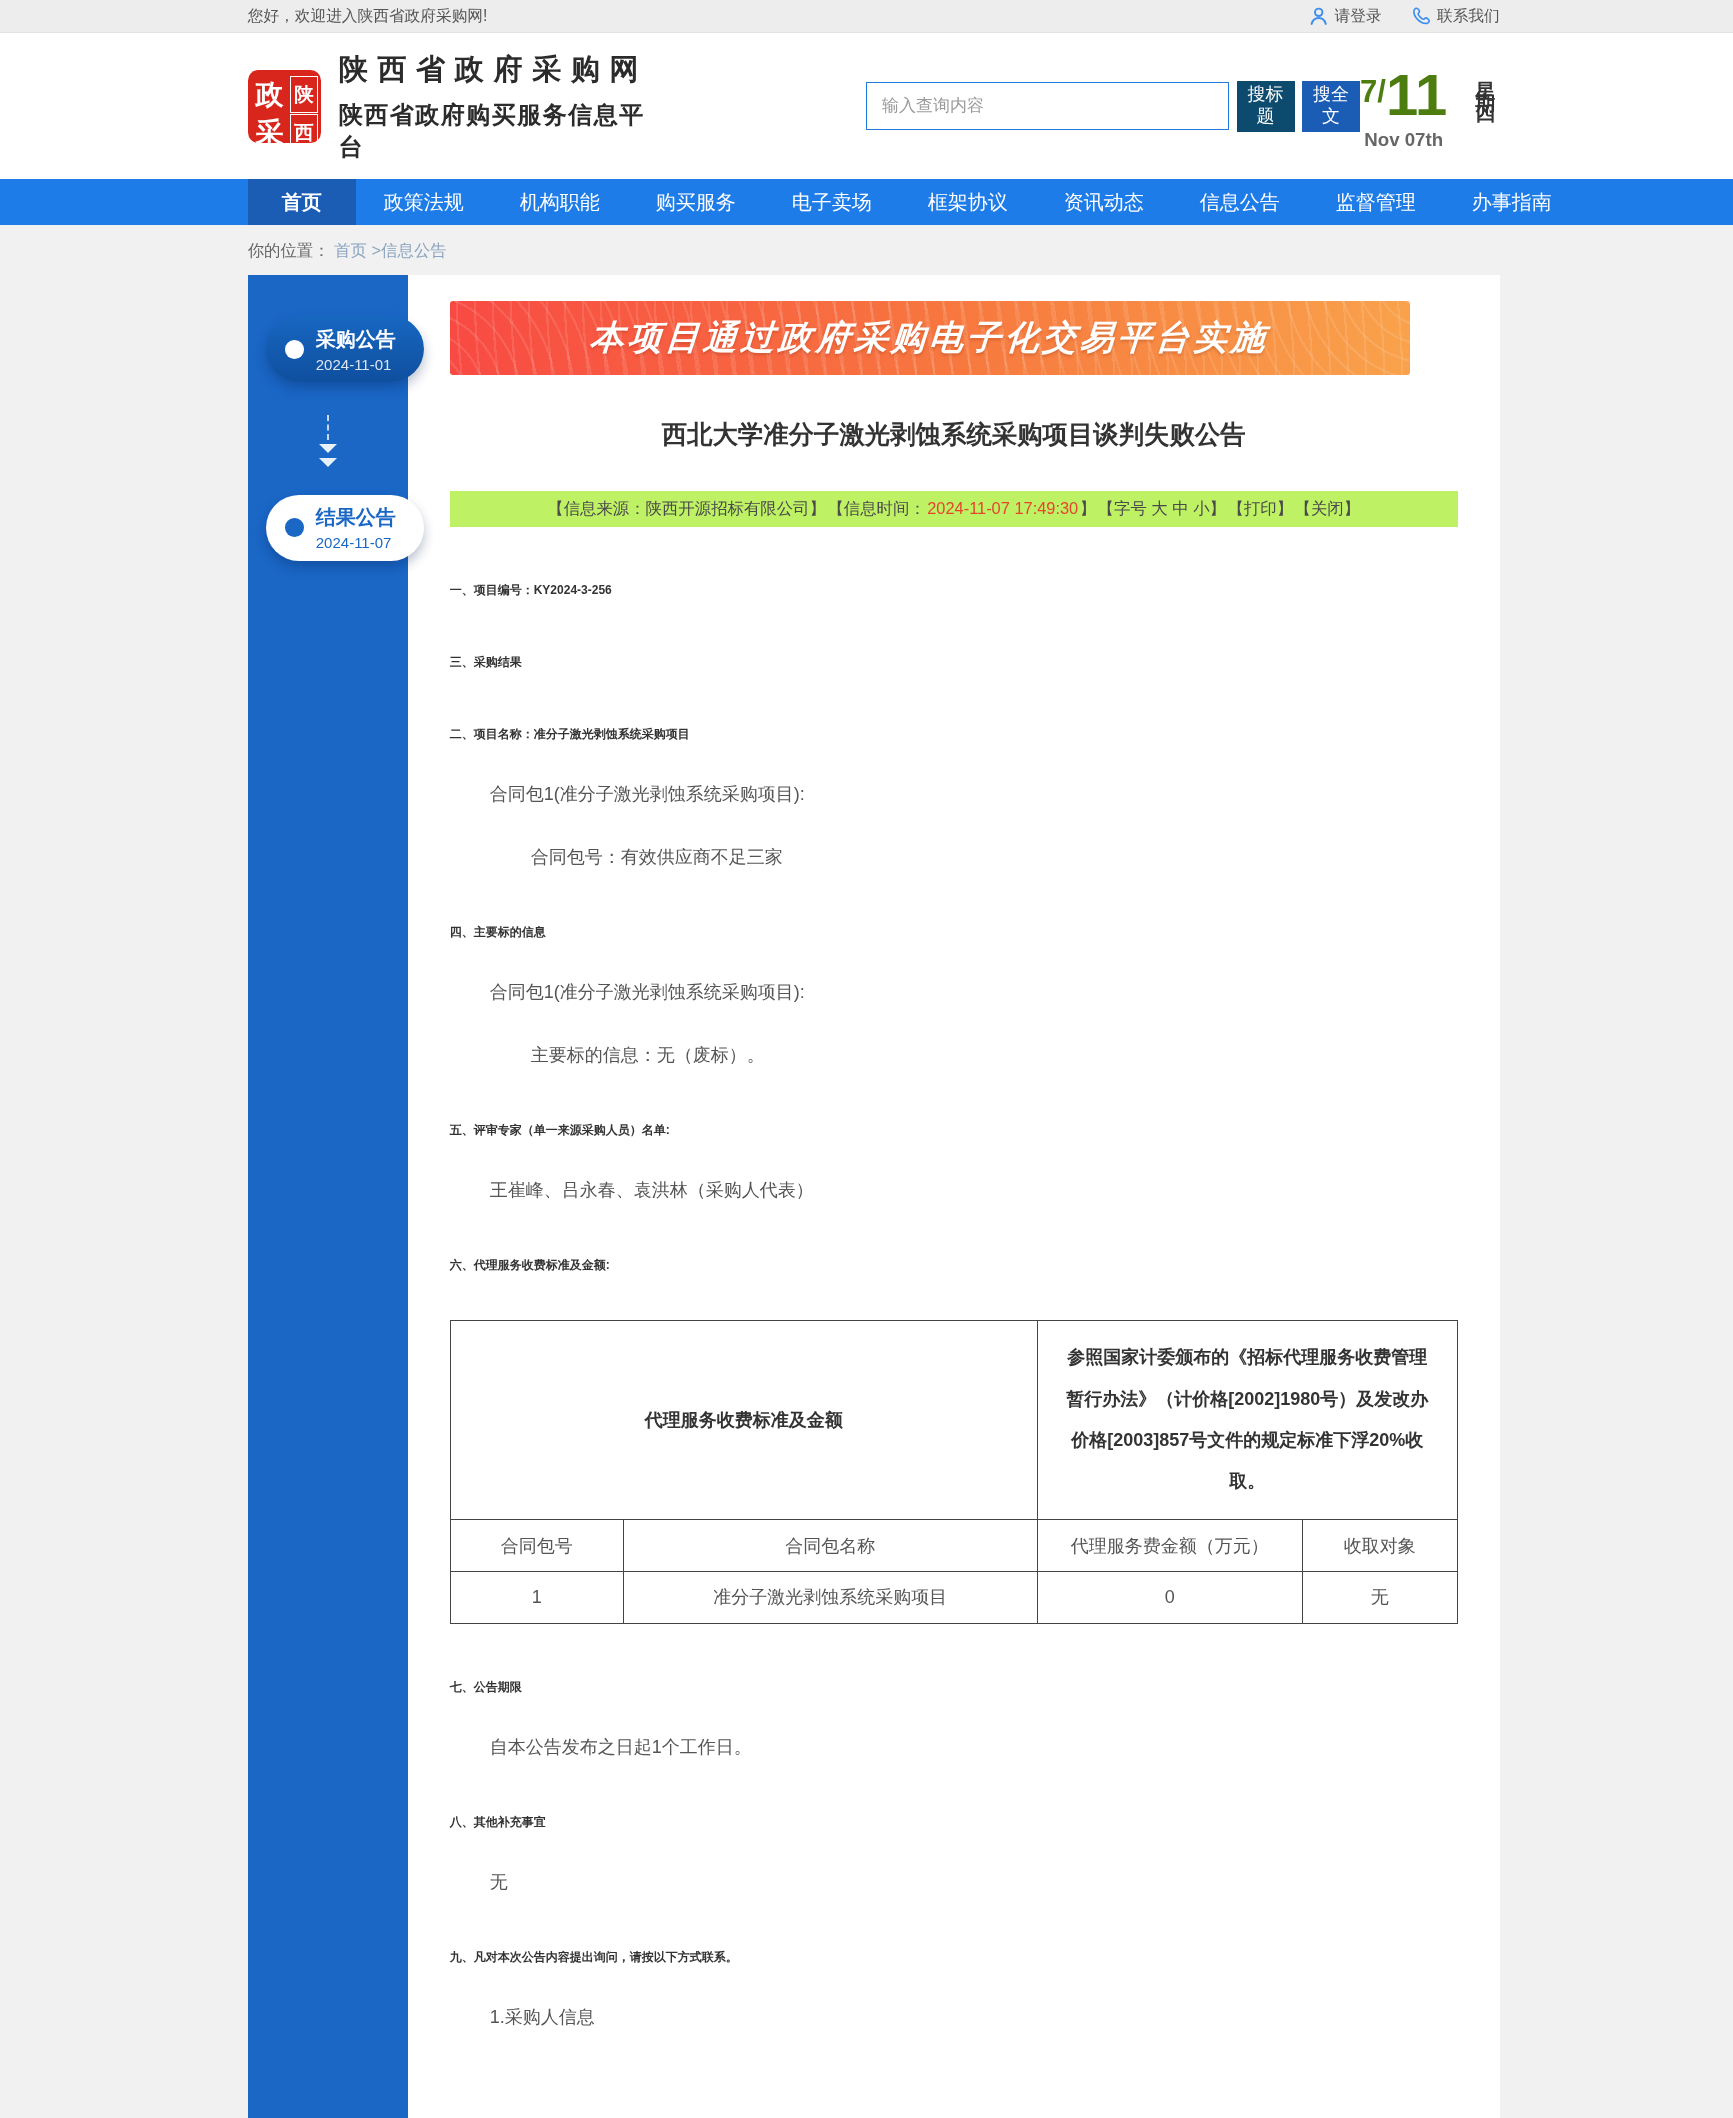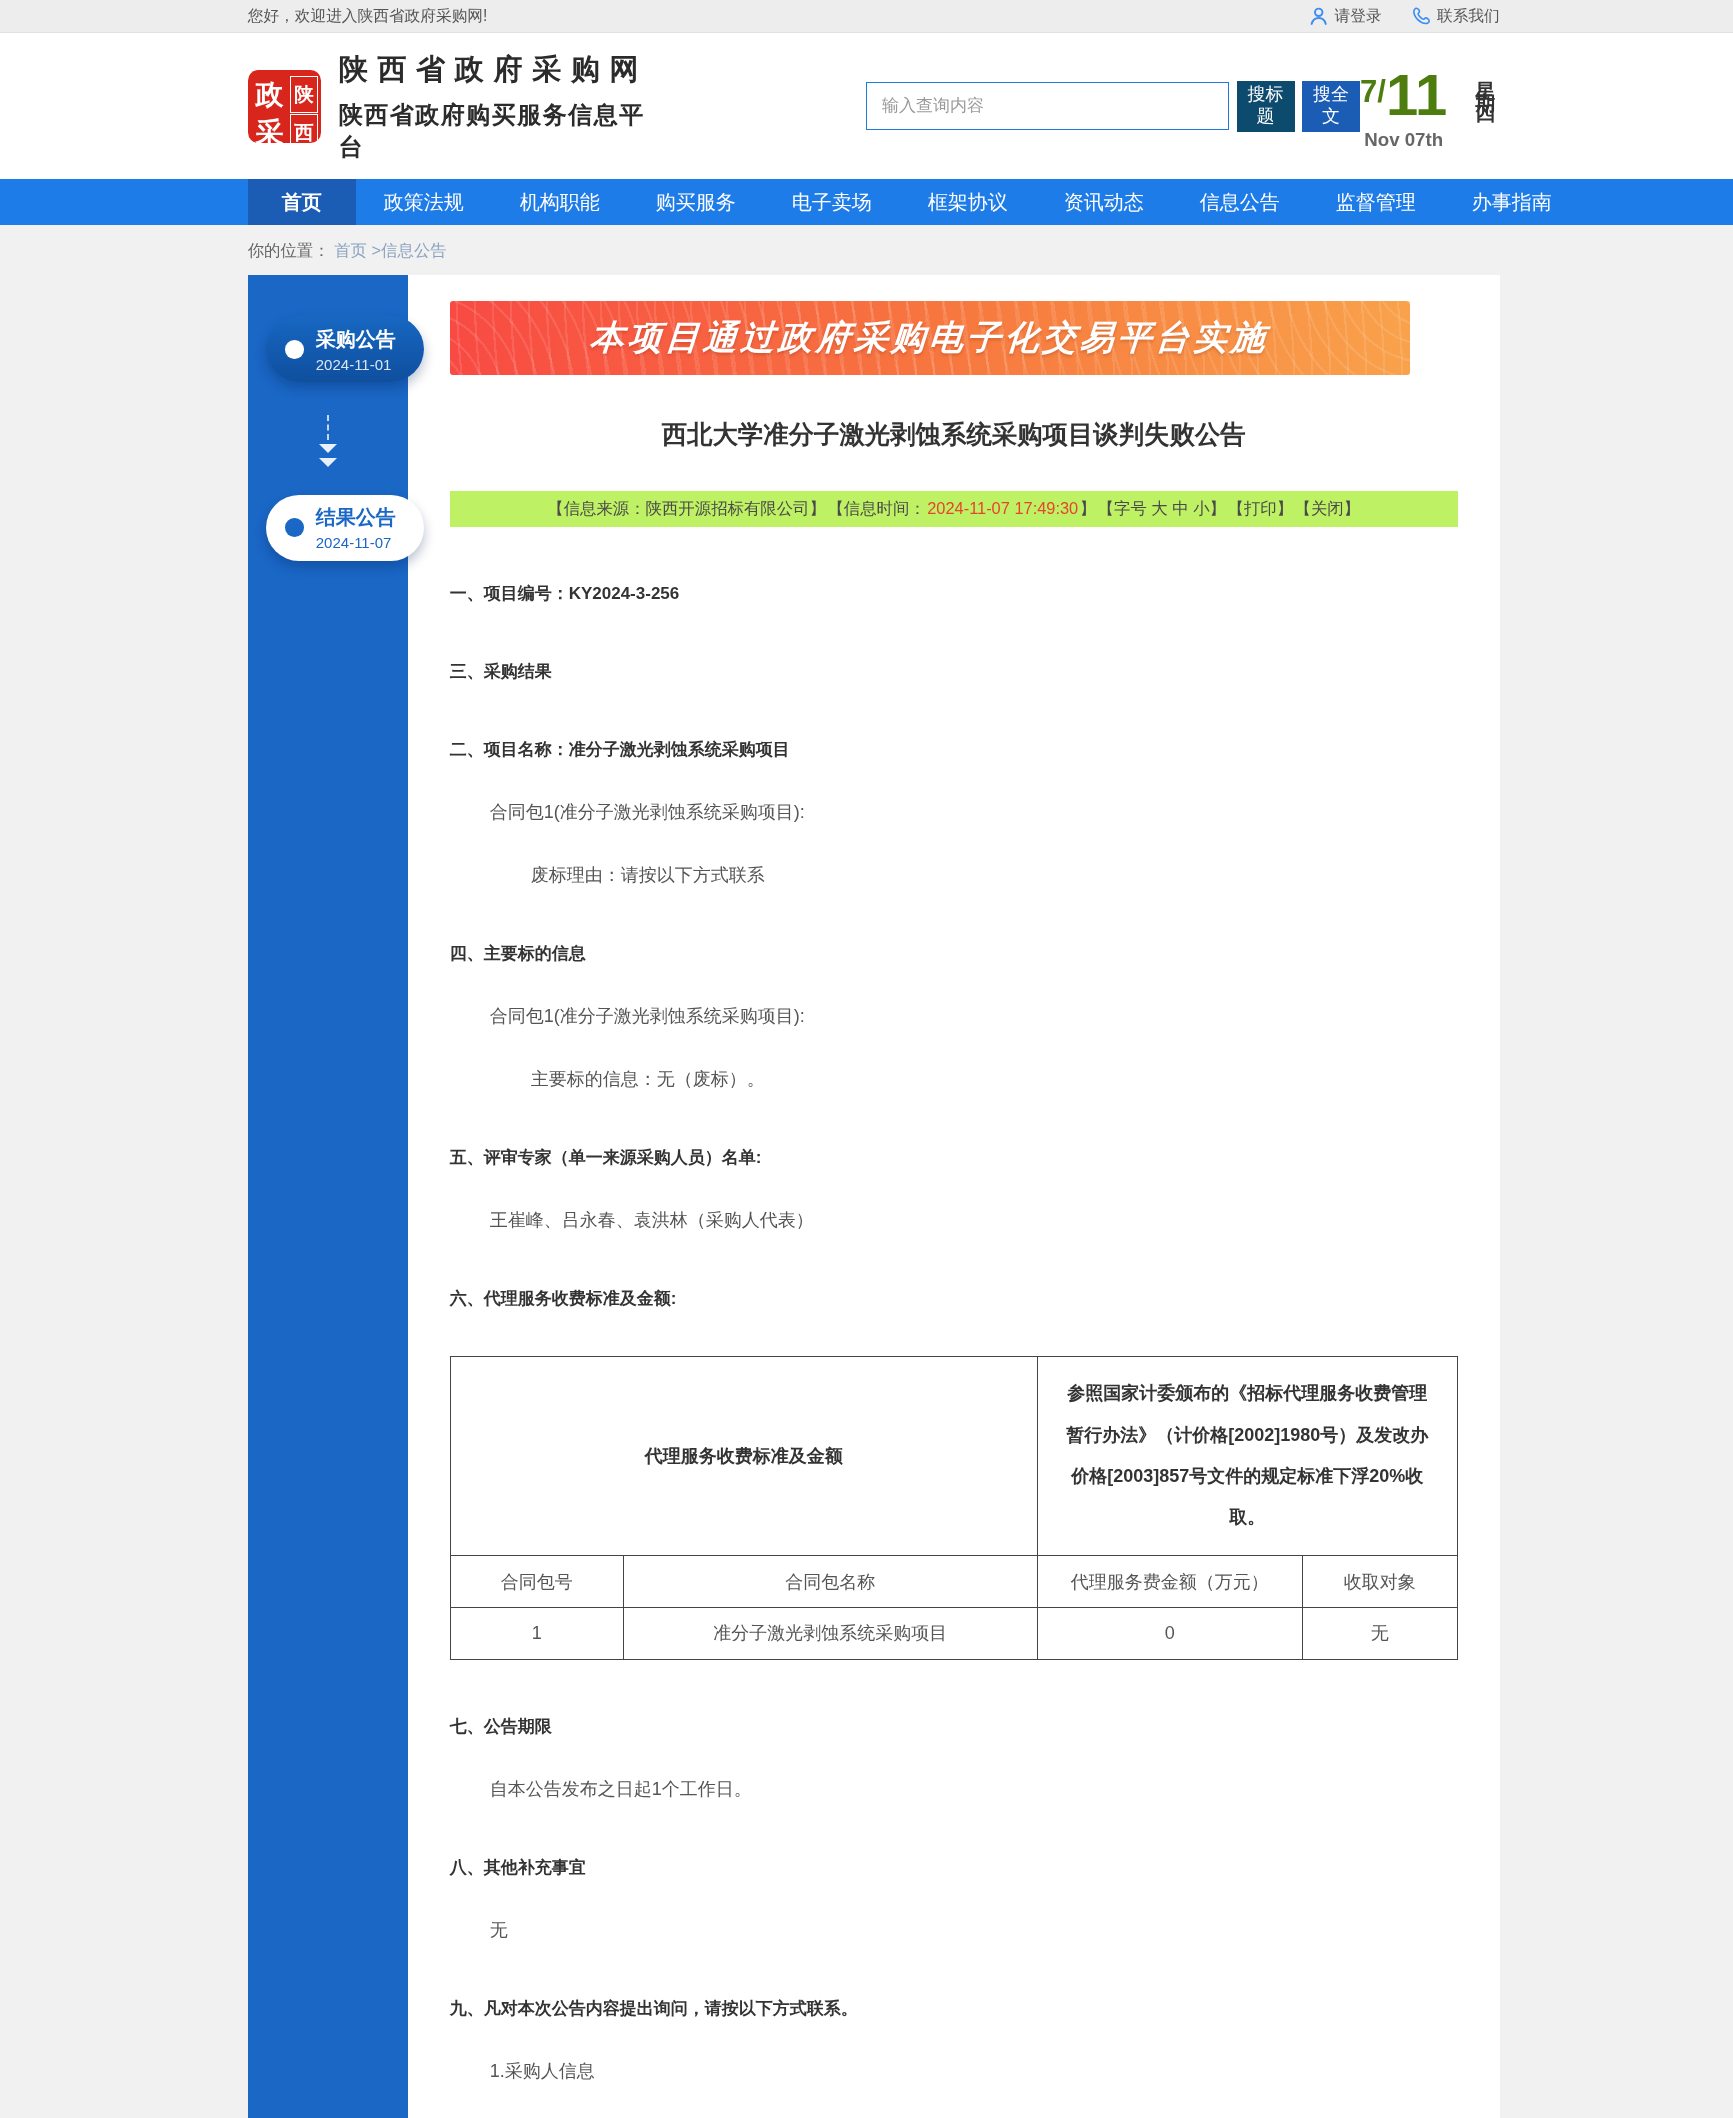--- a/index.html
+++ b/index.html
@@ -89,21 +89,21 @@
               repeating-radial-gradient(circle at 102% -40%, rgba(255,255,255,.11) 0 2.2px, rgba(255,255,255,0) 2.2px 18px),
               linear-gradient(90deg,#f84a43 0%,#f77a3f 55%,#f9a24b 100%); }
   .banner span { color:#fff; font-size:34px; font-weight:bold; font-style:italic;
                  letter-spacing:3.7px; transform:skewX(-4deg);
                  text-shadow:0 1.5px 3px rgba(120,30,0,.25); }
   .art-title { text-align:center; font-size:25.4px; font-weight:bold; color:#333; margin-top:43px; }
   .meta { margin-top:39px; background:#bef264; height:36px; display:flex; align-items:center;
           justify-content:center; font-size:16.4px; color:#4a4a4a; gap:1.5px; white-space:nowrap; }
   .meta .red { color:#e6442e; }
 
-  .sec-h { font-size:17px; font-weight:bold; color:#333; margin-top:55px; }
+  .sec-h { font-size:12px; font-weight:bold; color:#333; margin-top:55px; }
   .sec-p { font-size:18px; color:#555; margin-top:39px; }
   .ind1 { padding-left:40px; }
   .ind2 { padding-left:81px; }
 
   table.fee { border-collapse:collapse; width:100%; margin-top:46px; }
   table.fee td { border:0.7px solid #444; text-align:center; vertical-align:middle;
                  font-size:18px; color:#555; padding:13.4px 9px; background:#fff; }
   table.fee .hd { font-weight:bold; color:#333; padding:22.4px 18px; }
   table.fee .regs { text-align:center; line-height:2.3; padding:16.4px 27px; }
   .col-no { width:173px; } .col-name { width:414px; } .col-amt { width:265px; } .col-obj { width:155px; }
@@ -226,21 +226,21 @@
         <span> 】</span>
         <span>【字号 大 中 小】</span>
         <span>【打印】</span>
         <span>【关闭】</span>
       </div>
 
       <div class="sec-h">一、项目编号：KY2024-3-256</div>
       <div class="sec-h">三、采购结果</div>
       <div class="sec-h">二、项目名称：准分子激光剥蚀系统采购项目</div>
       <div class="sec-p ind1">合同包1(准分子激光剥蚀系统采购项目):</div>
-      <div class="sec-p ind2">废标理由：请按以下方式联系</div>
+      <div class="sec-p ind2">合同包号：有效供应商不足三家</div>
       <div class="sec-h">四、主要标的信息</div>
       <div class="sec-p ind1">合同包1(准分子激光剥蚀系统采购项目):</div>
       <div class="sec-p ind2">主要标的信息：无（废标）。</div>
       <div class="sec-h">五、评审专家（单一来源采购人员）名单:</div>
       <div class="sec-p ind1">王崔峰、吕永春、袁洪林（采购人代表）</div>
       <div class="sec-h">六、代理服务收费标准及金额:</div>
 
       <table class="fee">
         <tbody>
             <tr>

